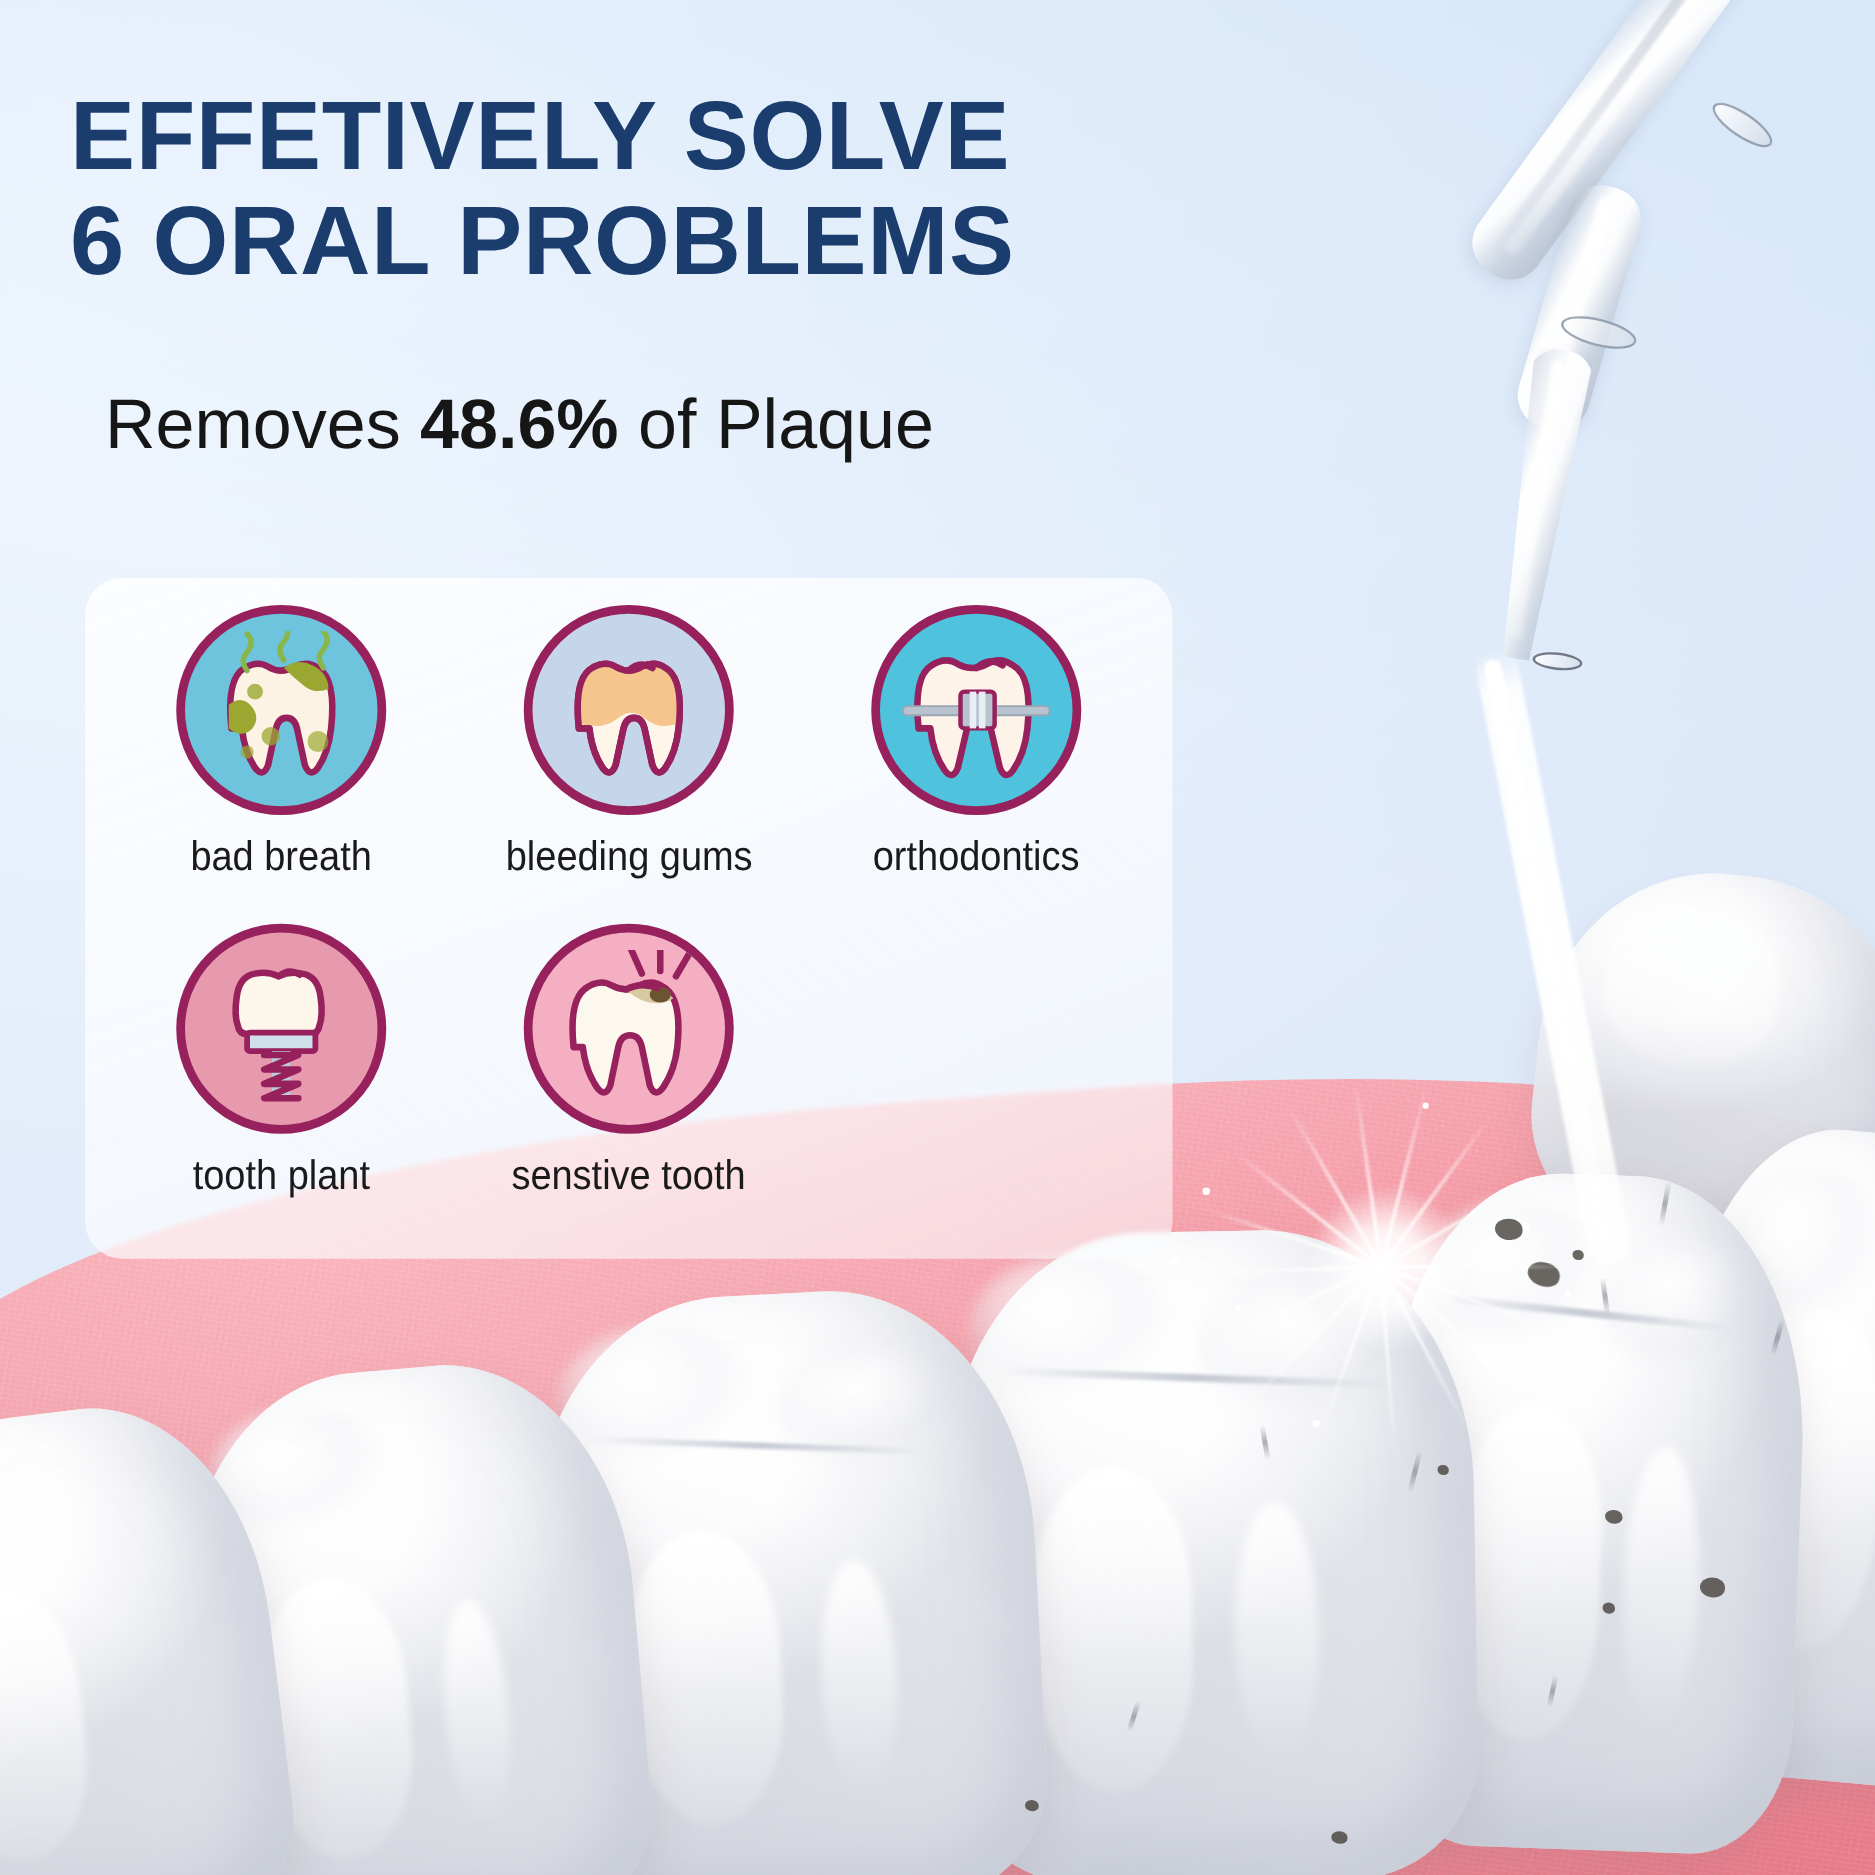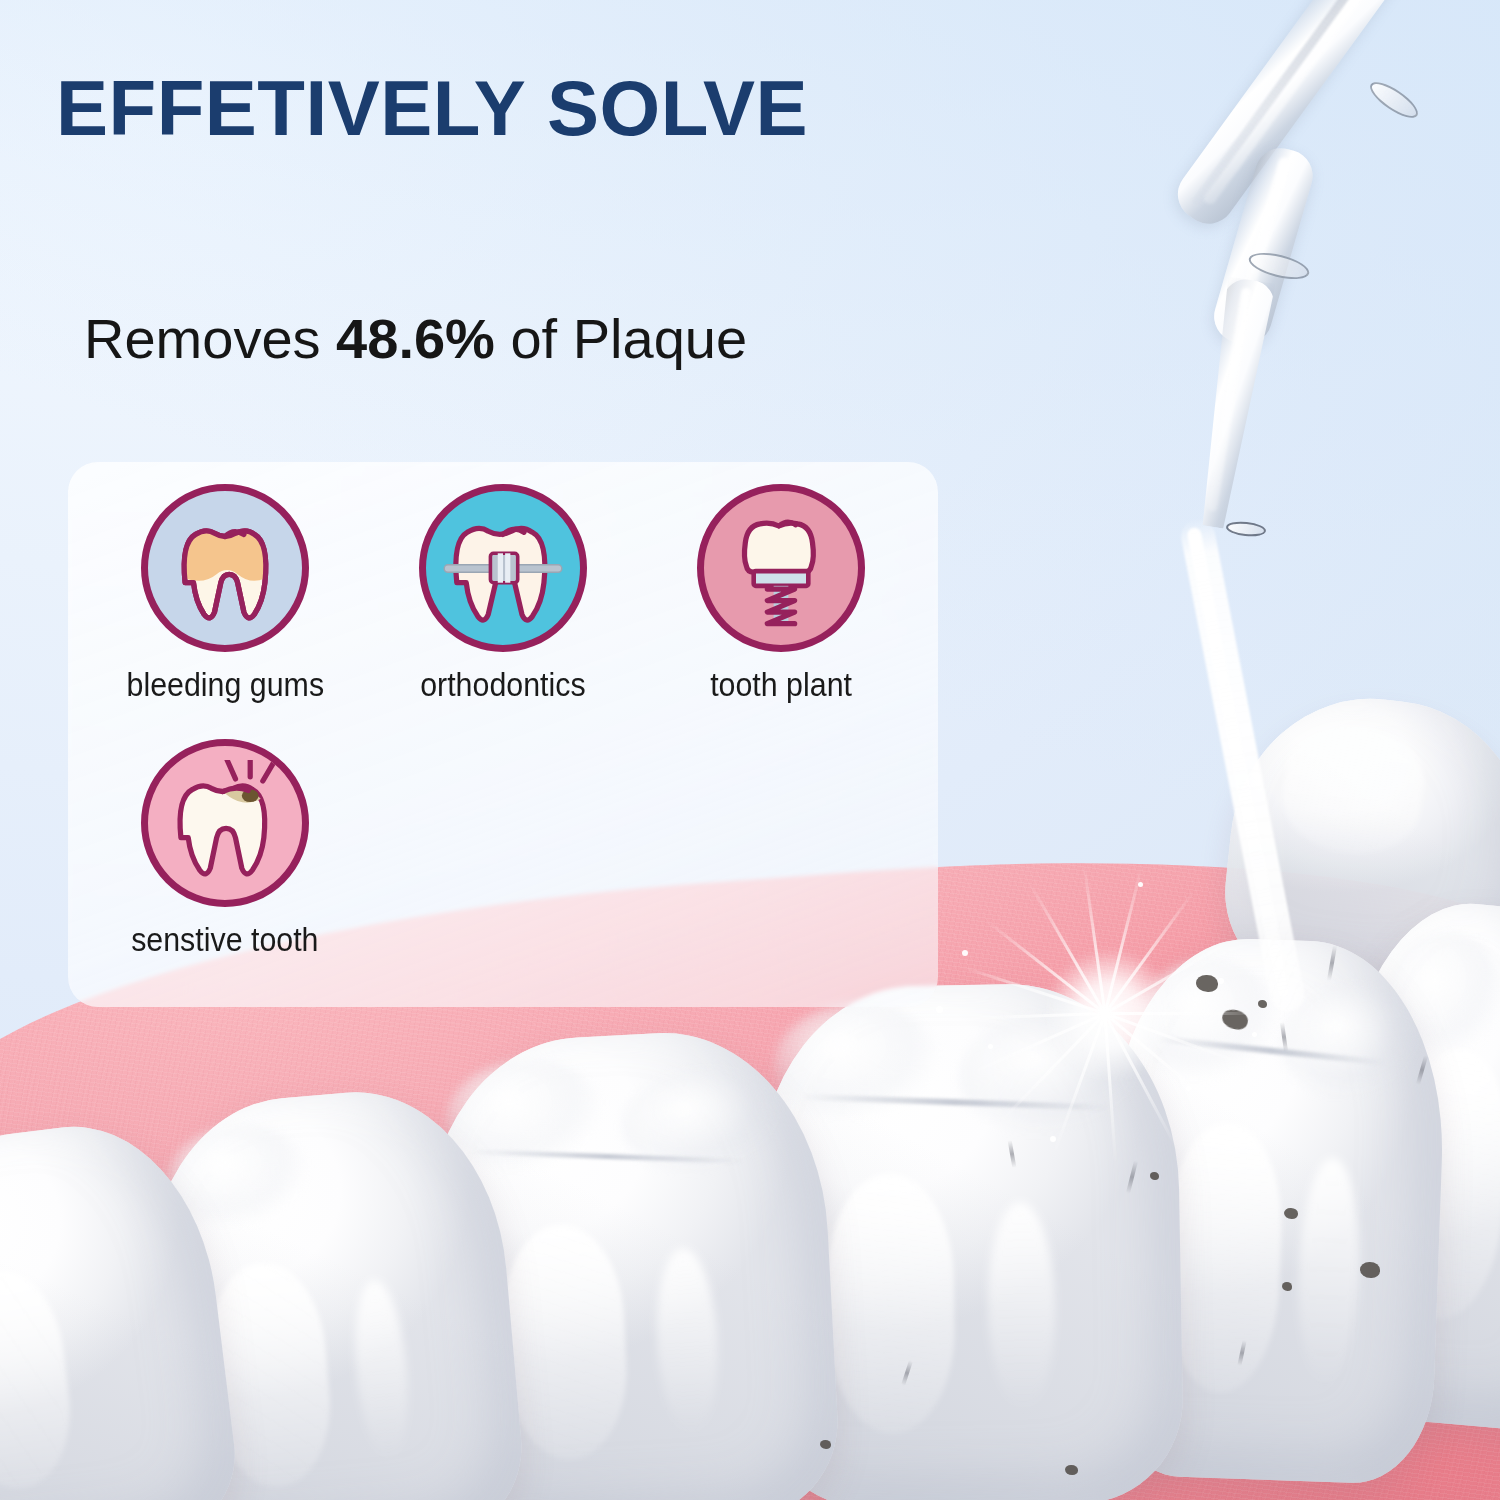--- a/index.html
+++ b/index.html
@@ -388,29 +388,48 @@
     <div class="droplet" style="left:318px;top:178px;width:6px;height:6px;"></div>
     <div class="droplet" style="left:286px;top:286px;width:5px;height:5px;"></div>
     <div class="droplet" style="left:150px;top:336px;width:6px;height:6px;"></div>
     <div class="droplet" style="left:238px;top:82px;width:5px;height:5px;"></div>
     <div class="droplet" style="left:36px;top:206px;width:7px;height:7px;"></div>
     <div class="droplet" style="left:352px;top:232px;width:5px;height:5px;"></div>
   </div>
 
   <div id="headline">
     <div class="h-line">EFFETIVELY SOLVE</div>
+    <div class="h-line">6 ORAL PROBLEMS</div>
   </div>
 
   <div id="subline">
     <span>Removes </span><b>48.6%</b><span> of Plaque</span>
   </div>
 
   <div id="card">
     <div id="grid">
 
+      <div class="cell">
+        <div class="badge fill-bad" style="background-color: rgb(110, 195, 221); border-color: rgb(150, 33, 92);">
+          <svg class="toothsvg" width="126" height="126" viewBox="0 0 120 120" aria-hidden="true">
+            <path d="M22 74 q-4 -38 10 -46 q10 -6 18 -1 q10 6 20 0 q10 -5 18 1 q14 8 10 46
+                     q-2 18 -10 30 q-6 8 -10 -2 l-6 -28 q-2 -8 -8 -8 q-6 0 -8 8 l-6 28 q-4 10 -10 2 q-8 -12 -10 -30 z" fill="#fdf3e4" stroke="#96215c" stroke-width="5" stroke-linejoin="round"></path>
+            <path d="M62 28 q10 -8 22 -2 q12 6 12 18 q-10 4 -18 -2 q-8 -6 -16 -14 z" fill="#9aa832"></path>
+            <path d="M20 56 q10 -8 18 2 q6 8 0 16 q-8 8 -18 0 z" fill="#9aa832"></path>
+            <circle cx="40" cy="46" r="6" fill="#9aa832" opacity=".8"></circle>
+            <circle cx="52" cy="80" r="7" fill="#9aa832" opacity=".75"></circle>
+            <circle cx="88" cy="84" r="8" fill="#9aa832" opacity=".7"></circle>
+            <circle cx="34" cy="92" r="5" fill="#9aa832" opacity=".7"></circle>
+            <path d="M34 30 q-6 -8 0 -14 q6 -8 0 -14" fill="none" stroke="#89b64a" stroke-width="4" stroke-linecap="round"></path>
+            <path d="M62 22 q-6 -8 0 -14 q6 -8 0 -14" fill="none" stroke="#89b64a" stroke-width="4" stroke-linecap="round"></path>
+            <path d="M92 28 q-6 -8 0 -14 q6 -8 0 -14" fill="none" stroke="#89b64a" stroke-width="4" stroke-linecap="round"></path>
+          </svg>
+        </div>
+        <div class="cap">bad breath</div>
+      </div>
 
       <div class="cell">
         <div class="badge fill-bleed" style="background-color: rgb(198, 214, 234); border-color: rgb(150, 33, 92);">
           <svg class="toothsvg" width="126" height="126" viewBox="0 0 120 120" aria-hidden="true">
             <path d="M22 74 q-4 -38 10 -46 q10 -6 18 -1 q10 6 20 0 q10 -5 18 1 q14 8 10 46
                      q-2 18 -10 30 q-6 8 -10 -2 l-6 -28 q-2 -8 -8 -8 q-6 0 -8 8 l-6 28 q-4 10 -10 2 q-8 -12 -10 -30 z" fill="#fdf6e8" stroke="#96215c" stroke-width="5" stroke-linejoin="round"></path>
             <path d="M22 70 q-4 -36 10 -44 q10 -6 18 -1 q10 6 20 0 q10 -5 18 1 q14 8 10 44
                      q-14 6 -26 -4 q-10 -8 -20 0 q-12 10 -30 4 z" fill="#f5c58d"></path>
             <path d="M22 74 q-4 -38 10 -46 q10 -6 18 -1 q10 6 20 0 q10 -5 18 1 q14 8 10 46
                      q-2 18 -10 30 q-6 8 -10 -2 l-6 -28 q-2 -8 -8 -8 q-6 0 -8 8 l-6 28 q-4 10 -10 2 q-8 -12 -10 -30 z" fill="none" stroke="#96215c" stroke-width="5" stroke-linejoin="round"></path>

